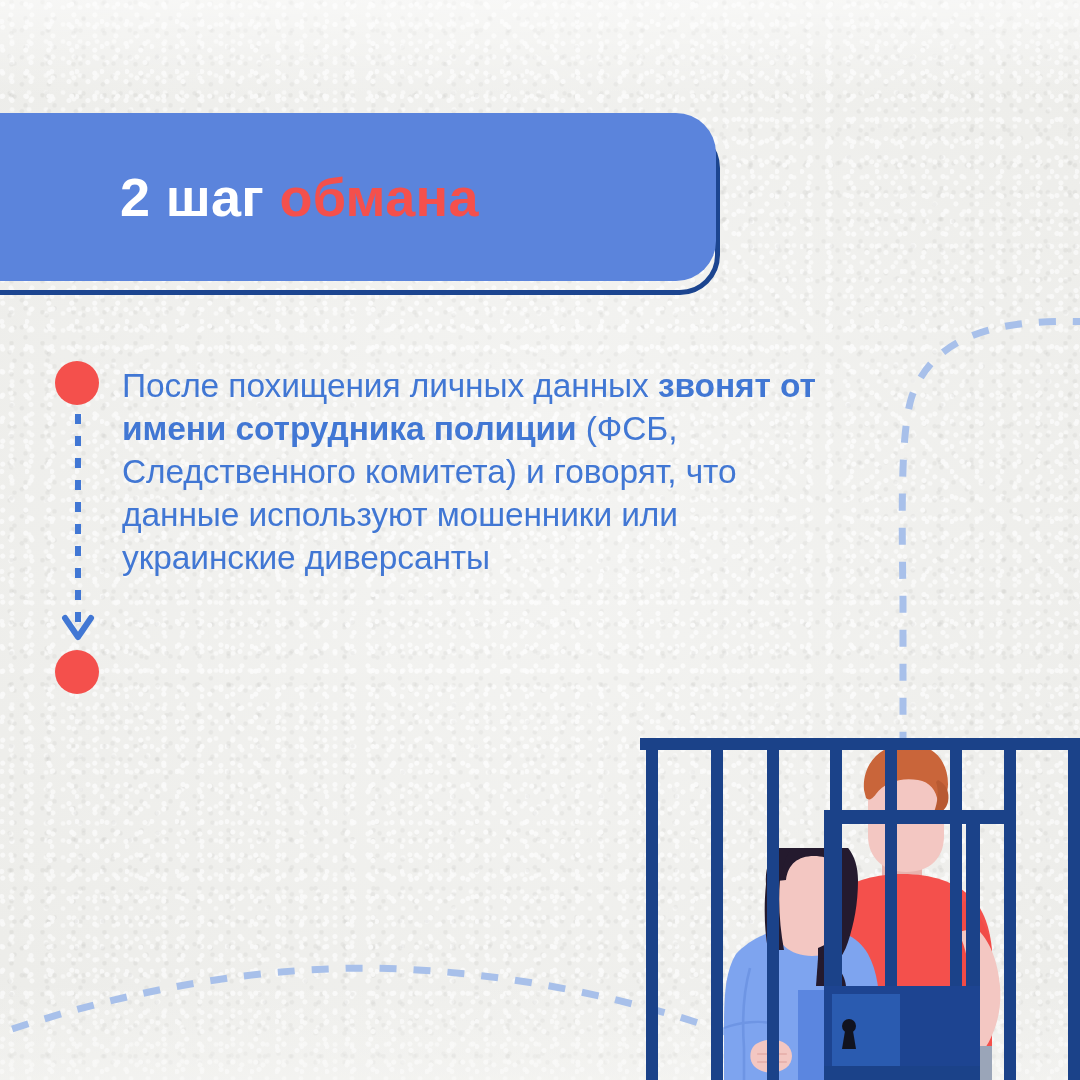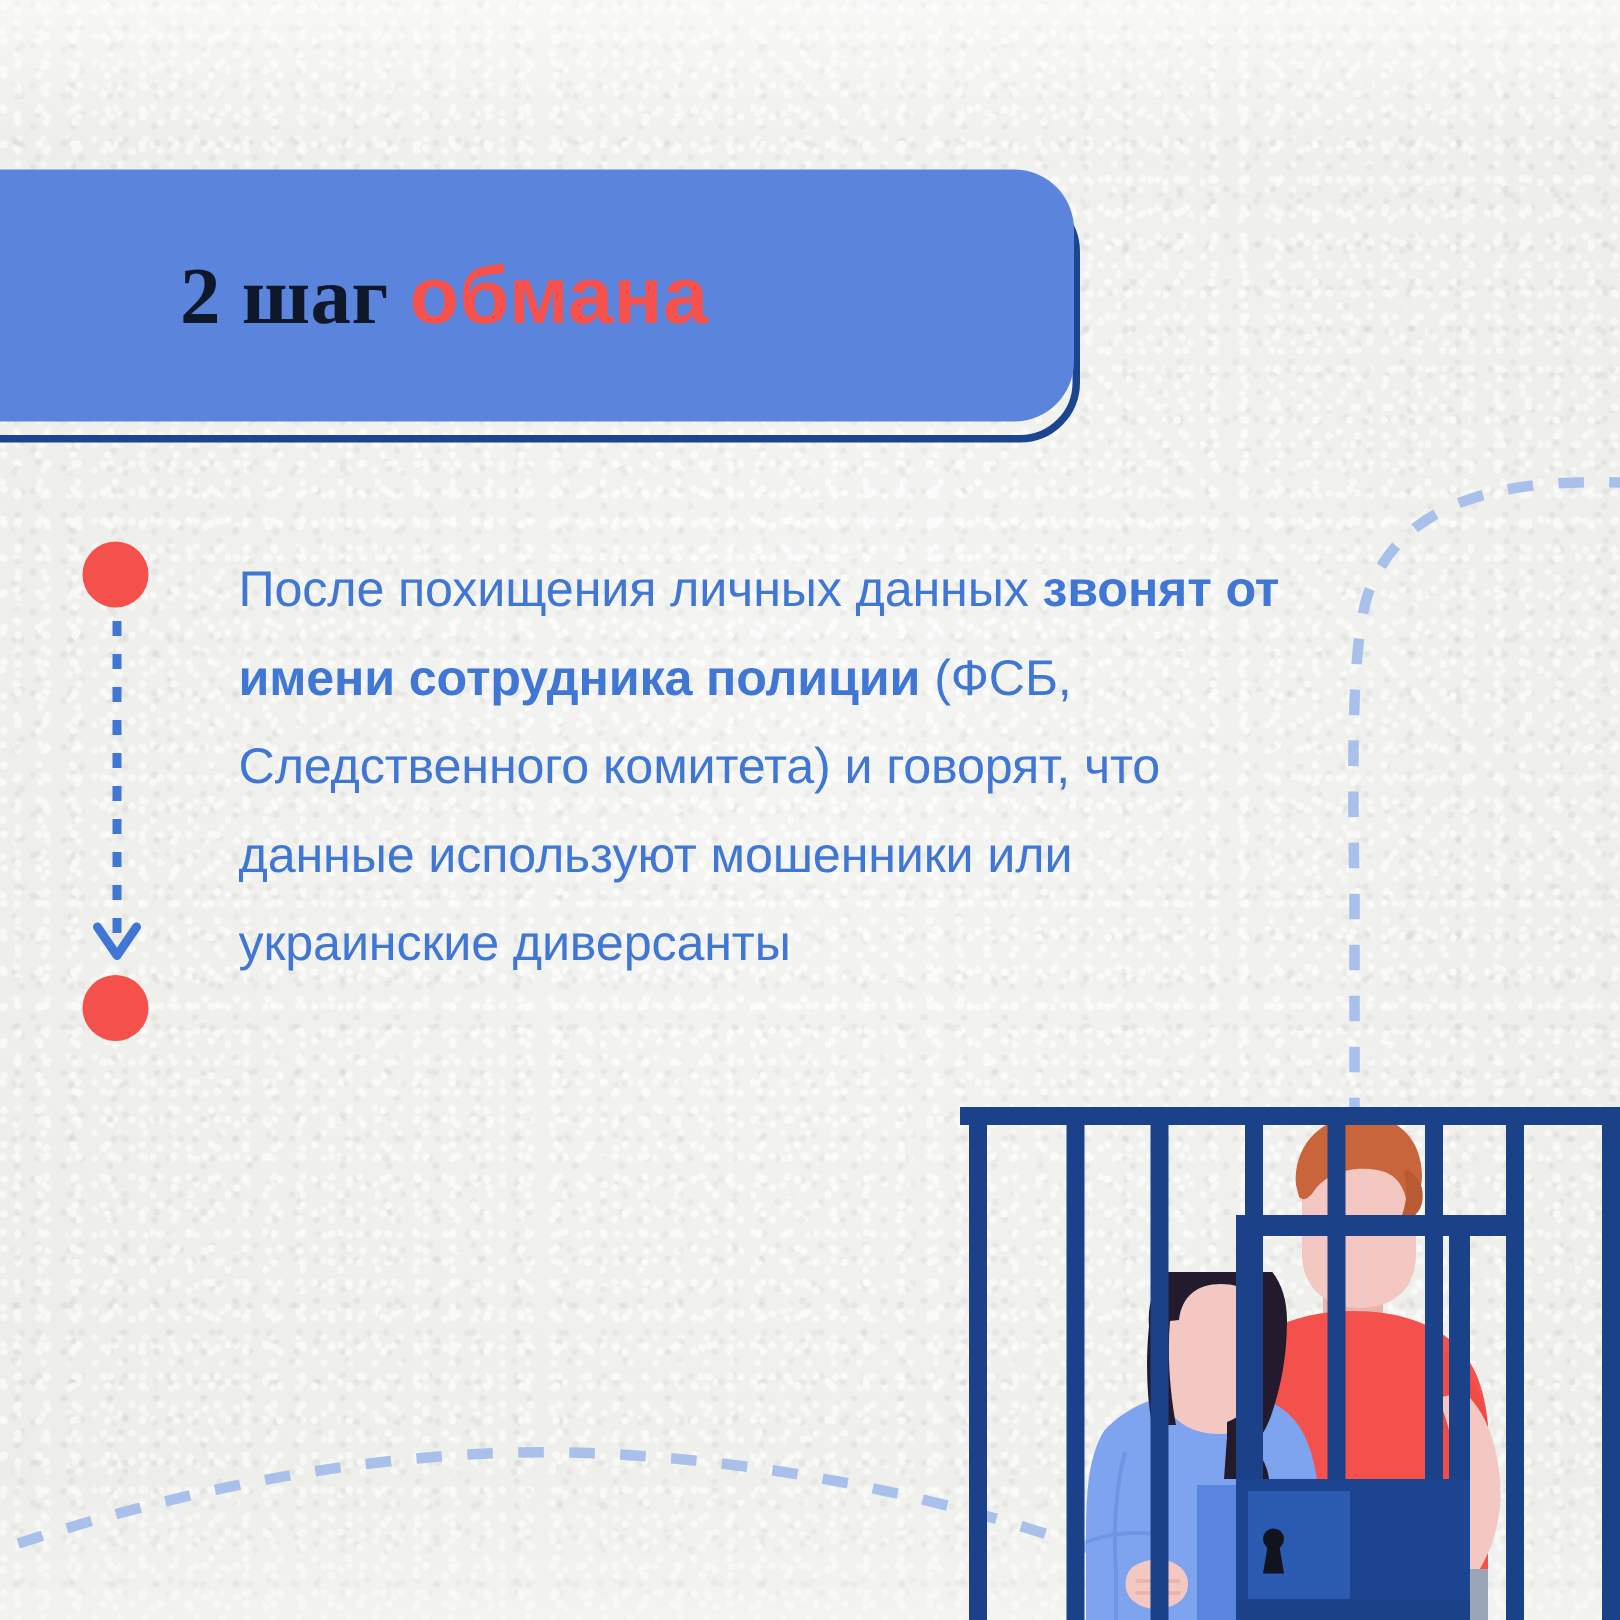--- a/index.html
+++ b/index.html
@@ -71,21 +71,21 @@
     align-items: center;
   }
   .banner-title {
     margin-left: 200px;
     font-size: 54px;
     font-weight: 700;
     letter-spacing: .3px;
     white-space: nowrap;
     line-height: 1;
   }
-  .banner-title .w { color: #0f172a; font-family: Liberation Serif, serif; }
+  .banner-title .w { color: #ffffff; }
   .banner-title .r { color: var(--red); margin-top: 13px; }
 
   
   .bullets {
     position: absolute;
     left: 0; top: 0;
     width: 1080px; height: 1080px;
   }
   .dot {
     position: absolute;
@@ -94,24 +94,23 @@
     border-radius: 50%;
     background: var(--red);
   }
   .dot-1 { left: 55px; top: 361px; }
   .dot-2 { left: 55px; top: 650px; }
 
   .para {
     position: absolute;
     color: var(--text-blue);
     font-size: 33.5px;
-    line-height: 59px;
+    line-height: 43px;
     font-weight: 400;
     letter-spacing: -.1px;
-    margin-left: 37px;
   }
   .para b { font-weight: 700; }
   .para-1 { left: 122px; top: 330px; width: 700px; }
   .para-2 { left: 122px; top: 620px; width: 770px; }
 
   
   .connector { position: absolute; left: 56px; top: 412px; }
 
   
   .deco { position: absolute; left: 0; top: 0; pointer-events: none; }

